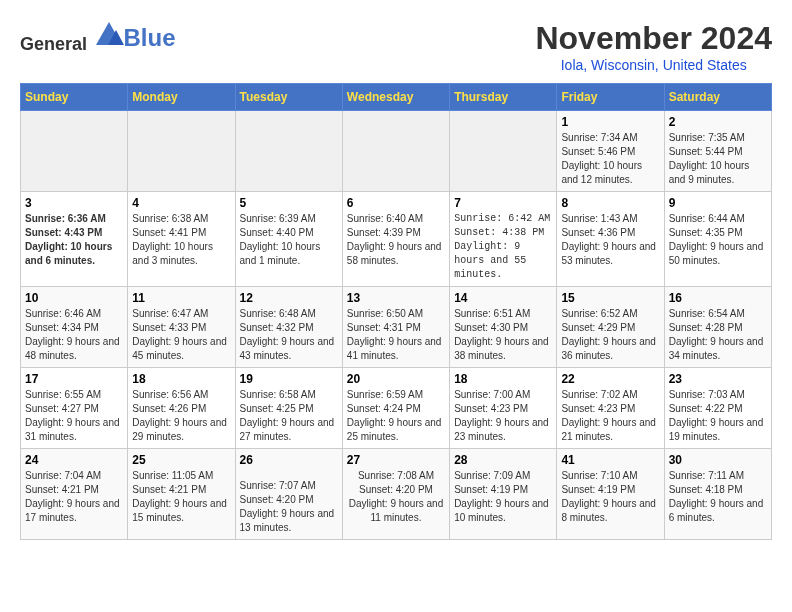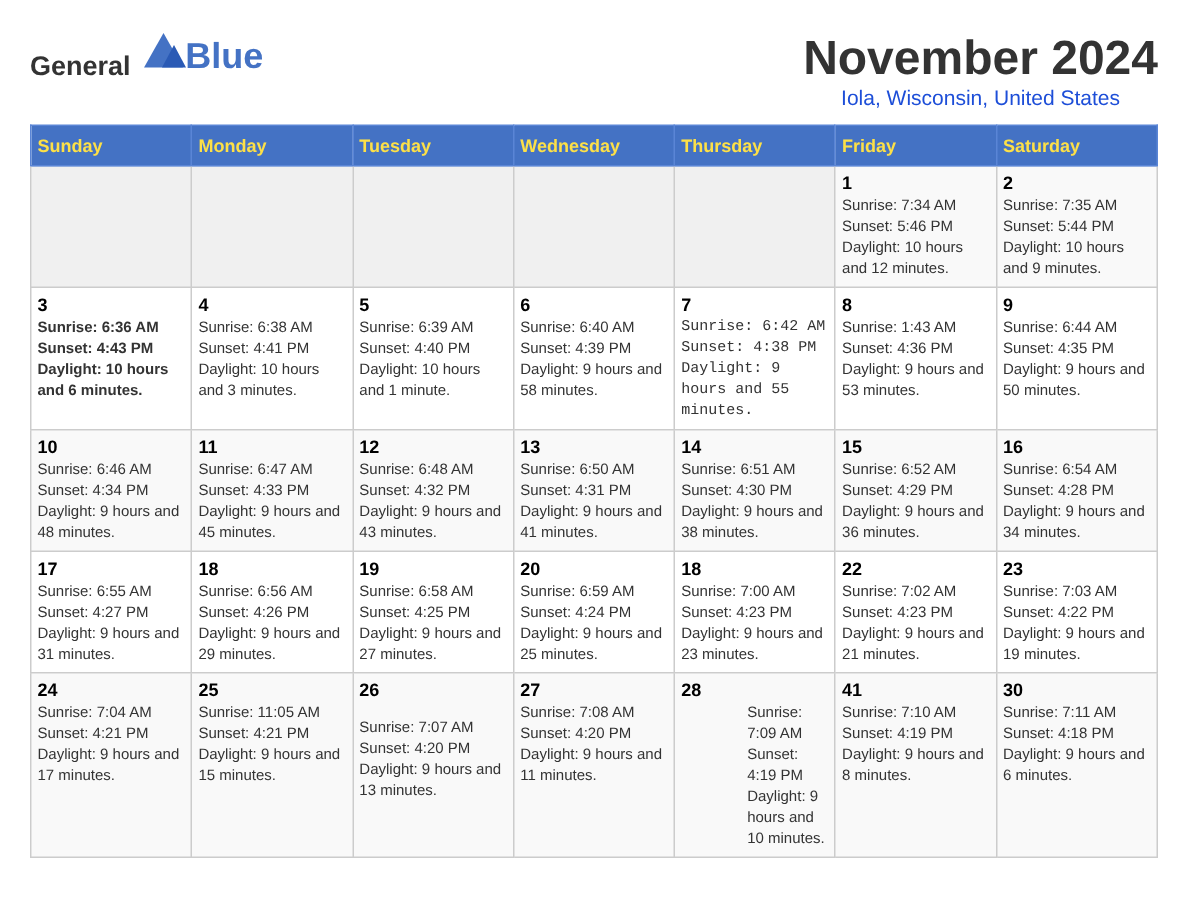--- a/index.html
+++ b/index.html
@@ -285,27 +285,27 @@
 Daylight: 9 hours and 15 minutes.</div>
         </td>
         <td>
           <div class="day-number">26</div>
           <div class="day-info" style="white-space: pre-line; margin-top: 12px;">Sunrise: 7:07 AM
 Sunset: 4:20 PM
 Daylight: 9 hours and 13 minutes.</div>
         </td>
         <td>
           <div class="day-number">27</div>
-          <div class="day-info" style="white-space: pre-line;">Sunrise: 7:08 AM
+          <div class="day-info" style="white-space: pre-line; text-align: center;">Sunrise: 7:08 AM
 Sunset: 4:20 PM
 Daylight: 9 hours and 11 minutes.</div>
         </td>
         <td>
           <div class="day-number">28</div>
-          <div class="day-info" style="white-space: pre-line; margin-left: 44px;">Sunrise: 7:09 AM
+          <div class="day-info" style="white-space: pre-line;">Sunrise: 7:09 AM
 Sunset: 4:19 PM
 Daylight: 9 hours and 10 minutes.</div>
         </td>
         <td>
           <div class="day-number">41</div>
           <div class="day-info" style="white-space: pre-line;">Sunrise: 7:10 AM
 Sunset: 4:19 PM
 Daylight: 9 hours and 8 minutes.</div>
         </td>
         <td>

